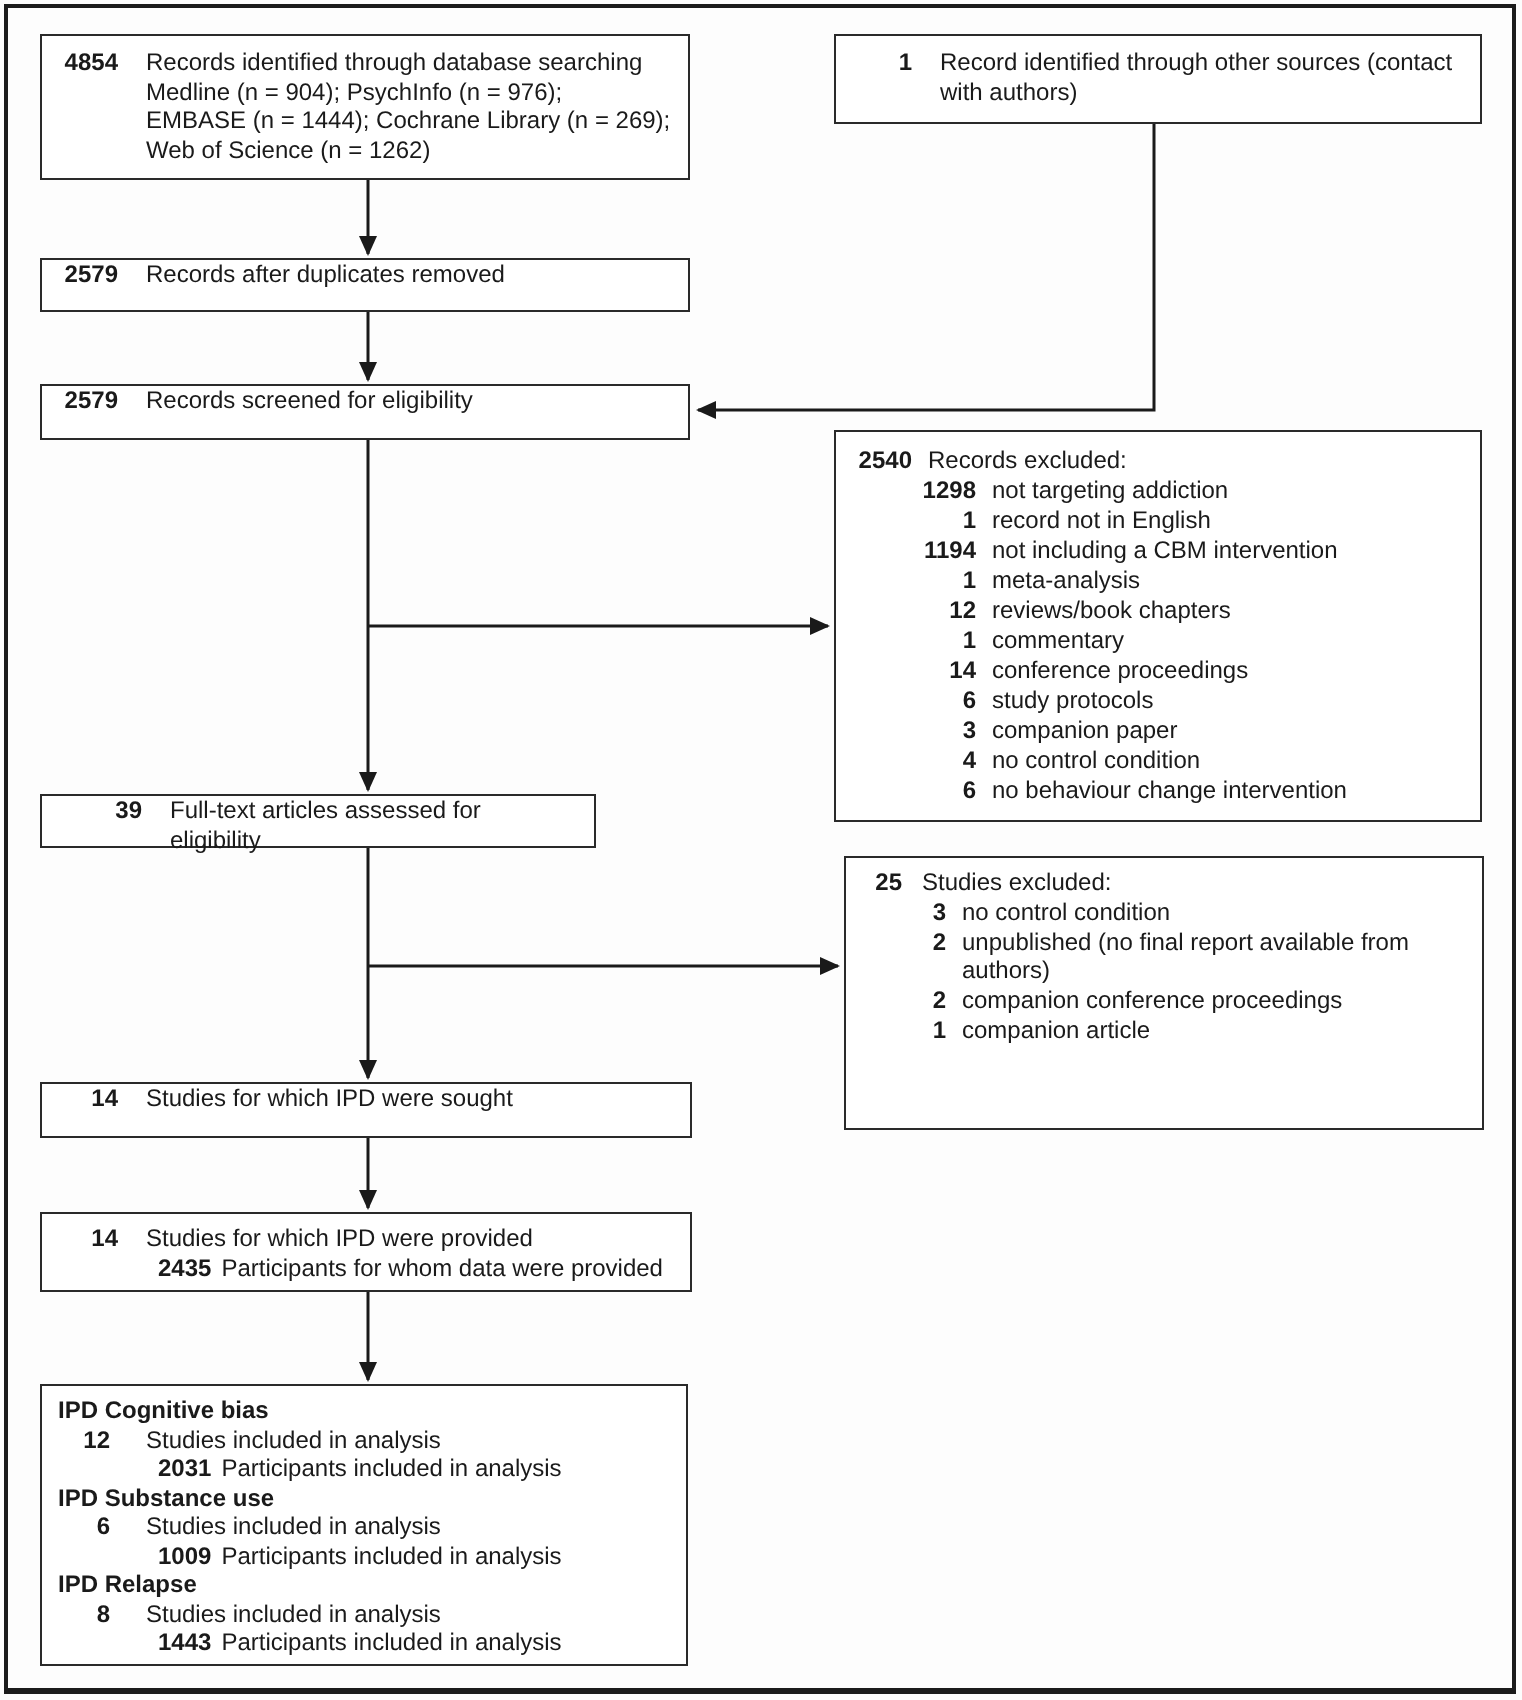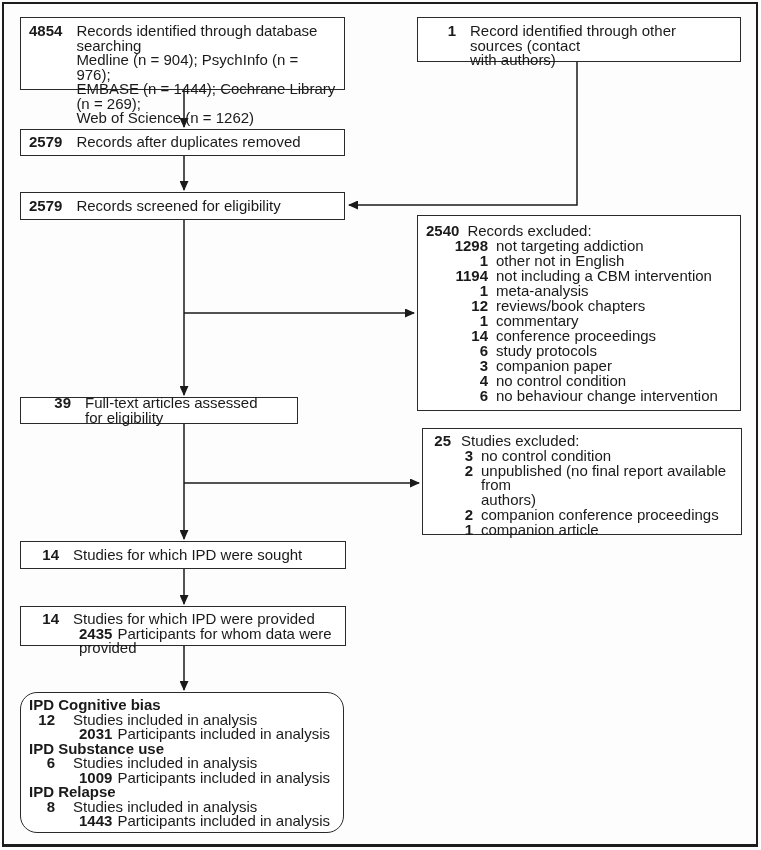--- a/index.html
+++ b/index.html
@@ -24,57 +24,57 @@
   .connectors {
     position: absolute; left: 0; top: 0;
     pointer-events: none;
   }
   .ln { stroke: #1a1a1a; stroke-width: 1.5; fill: none; }
   .box {
     position: absolute;
     background: #ffffff;
     border: 1.6px solid #2a2a2a;
     box-sizing: border-box;
-    font-size: 15px;
+    font-size: 12px;
     line-height: 14.5px;
     color: #1a1a1a;
   }
-  .box.center { display: flex; align-items: center; }
+  .box.center { display: flex; align-items: flex-start; }
   .row { display: flex; width: 100%; }
   .num {
     font-weight: 700;
     flex: 0 0 30px;
     text-align: right;
     margin-right: 14px;
     white-space: nowrap;
   }
   .txt { white-space: pre-line; }
   
   .ex .row { line-height: 15px; }
   .ex .itemnum { flex: 0 0 62px; margin-right: 8px; text-align: right; }
   .ex .headnum { flex: 0 0 30px; margin-right: 8px; }
   
   .sx .row { line-height: 14.8px; }
   .sx .headnum { flex: 0 0 20px; margin-right: 10px; }
   .sx .itemnum { flex: 0 0 42px; margin-right: 8px; }
   
-  .ipd { line-height: 14.5px; border-radius: 17px; }
+  .ipd { line-height: 14.5px; }
   .ipd .jhead { font-weight: 700; }
   .ipd .jrow { display: flex; }
   .ipd .jnum { flex: 0 0 26px; text-align: right; font-weight: 700; margin-right: 18px; }
   .ipd .jpart { padding-left: 50px; }
   .bnum { font-weight: 700; margin-right: 5px; text-align: center; }
   
   .box-a { left: 20px;  top: 17px;  width: 325px; height: 73px;  padding: 6px 8px; }
   .box-b { left: 417px; top: 17px;  width: 324px; height: 45px;  padding: 6px 8px; }
   .box-c { left: 20px;  top: 129px; width: 325px; height: 27px;  padding: 0 8px; }
   .box-d { left: 20px;  top: 192px; width: 325px; height: 28px;  padding: 0 8px; }
   .box-e { left: 417px; top: 215px; width: 324px; height: 196px; padding: 7px 8px; }
   .box-f { left: 20px;  top: 397px; width: 278px; height: 27px;  padding: 0 20px; }
-  .box-g { left: 422px; top: 428px; width: 320px; height: 107px; padding: 5px 8px; }
+  .box-g { left: 422px; top: 428px; width: 320px; height: 137px; padding: 5px 8px; }
   .box-h { left: 20px;  top: 541px; width: 326px; height: 28px;  padding: 0 8px; }
   .box-i { left: 20px;  top: 606px; width: 326px; height: 40px;  padding: 5px 8px; }
   .box-j { left: 20px;  top: 692px; width: 324px; height: 141px; padding: 5px 8px; }
   .iline2 { padding-left: 50px; }
 </style>
 </head>
 <body>
 
 <div id="diagram">
   <div class="frame"></div>
@@ -132,21 +132,21 @@
     <div class="row">
       <span class="num headnum">2540</span>
       <span class="txt">Records excluded:</span>
     </div>
     <div class="row">
       <span class="num itemnum">1298</span>
       <span class="txt">not targeting addiction</span>
     </div>
     <div class="row">
       <span class="num itemnum">1</span>
-      <span class="txt">other not in English</span>
+      <span class="txt">record not in English</span>
     </div>
     <div class="row">
       <span class="num itemnum">1194</span>
       <span class="txt">not including a CBM intervention</span>
     </div>
     <div class="row">
       <span class="num itemnum">1</span>
       <span class="txt">meta-analysis</span>
     </div>
     <div class="row">

